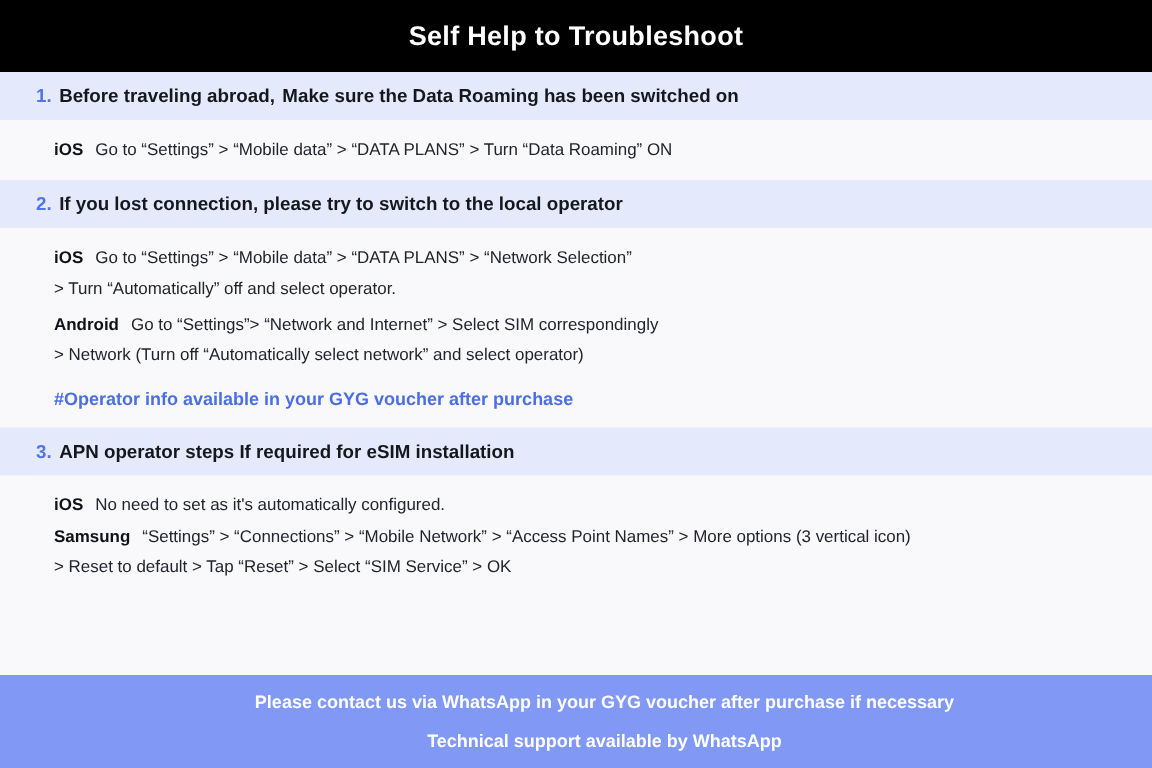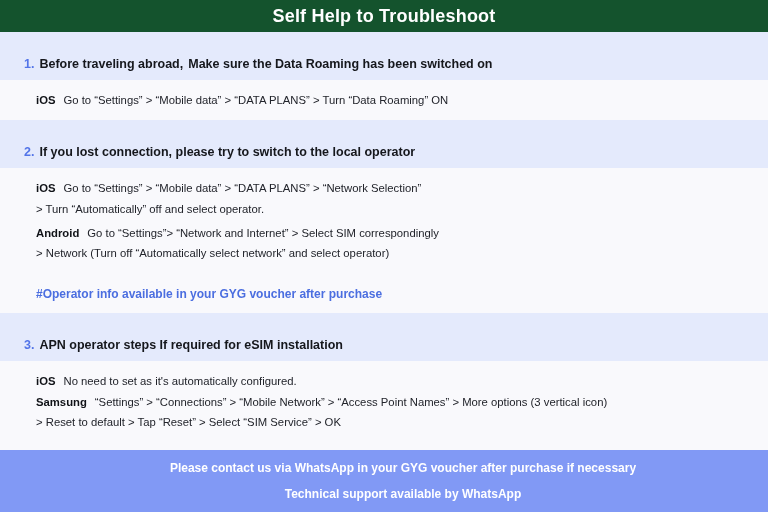--- a/index.html
+++ b/index.html
@@ -17,22 +17,22 @@
     width: 768px;
     height: 512px;
     position: relative;
     background: #fafafc;
     display: flex;
     flex-direction: column;
   }
 
   
   .header {
-    height: 32px;
-    background: #14532d;
+    height: 48px;
+    background: #000000;
     display: flex;
     align-items: center;
     justify-content: center;
     flex: 0 0 auto;
   }
   .header-title {
     color: #ffffff;
     font-size: 18px;
     font-weight: bold;
     letter-spacing: 0.2px;
@@ -60,21 +60,20 @@
   }
   .section-num {
     color: #5274e8;
     font-weight: bold;
     font-size: 12.5px;
   }
   .section-strong {
     color: #15171c;
     font-weight: bold;
     font-size: 12.5px;
-    margin-top: 16px;
   }
   .section-rest {
     color: #15171c;
     font-weight: bold;
     font-size: 12.5px;
   }
 
   .section-body {
     padding: 13px 20px 12px 36px;
     background: #f9f9fc;
@@ -98,21 +97,21 @@
     color: #101217;
     margin-right: 8px;
   }
   .cont {
     padding-left: 0px;
   }
   .note {
     color: #4b6ee0;
     font-weight: bold;
     font-size: 12px;
-    margin-top: 26px;
+    margin-top: 14px;
     white-space: nowrap;
   }
 
   
   .footer {
     flex: 0 0 auto;
     height: 62px;
     background: #8199f5;
     display: flex;
     flex-direction: column;

